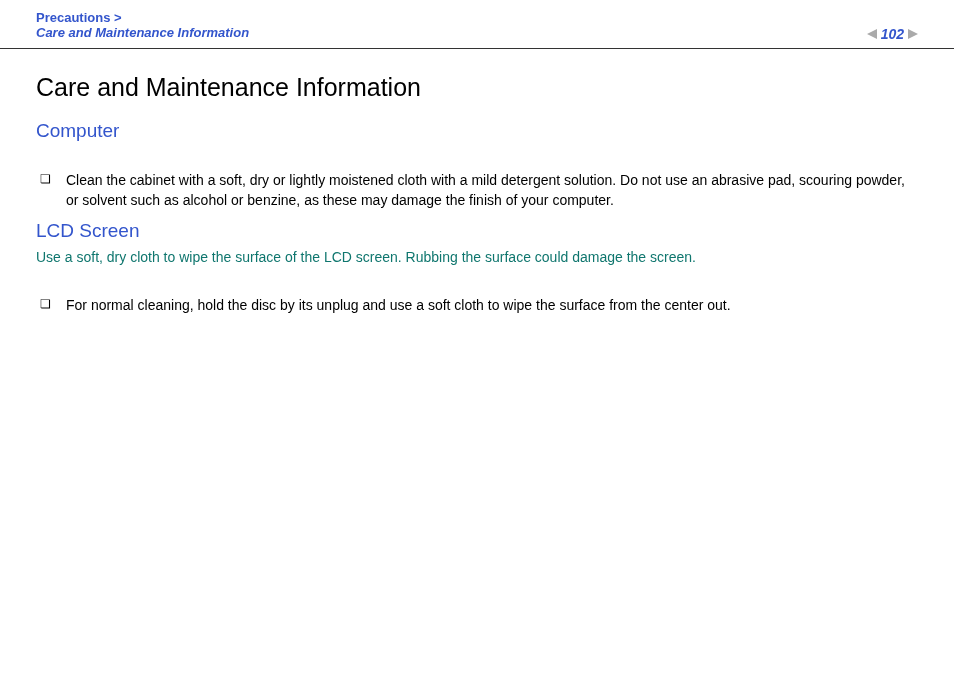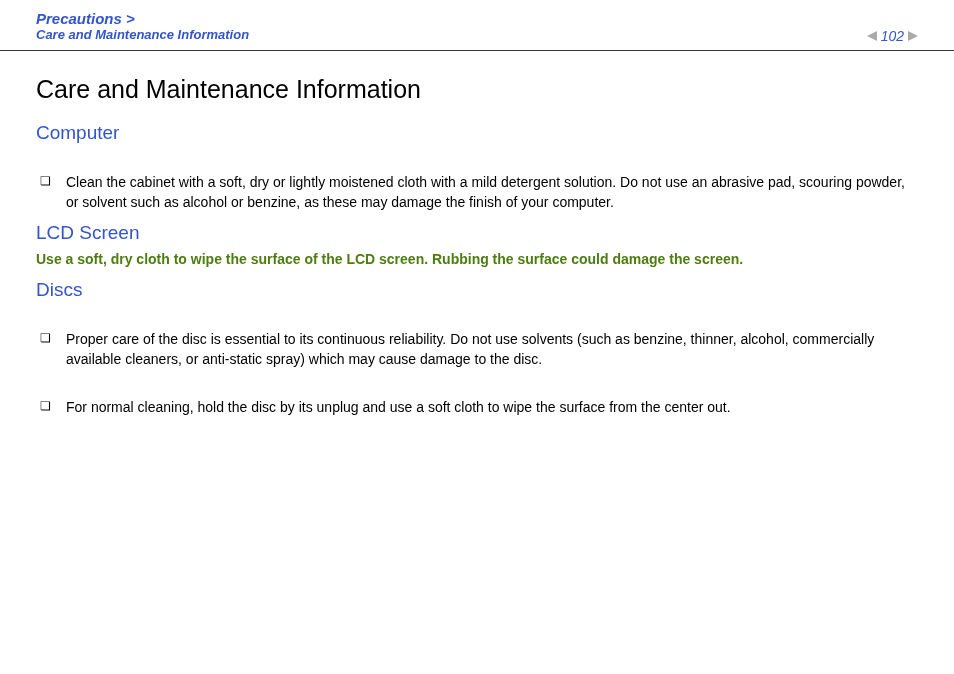--- a/index.html
+++ b/index.html
@@ -14,42 +14,41 @@
       background: #fff;
       position: relative;
     }
     .header {
       padding: 10px 36px 8px 36px;
       border-bottom: 1px solid #333;
       position: relative;
     }
     .breadcrumb-line1 {
       color: #3355cc;
-      font-size: 15px;
+      font-size: 13px;
       font-weight: bold;
-      font-style: italic;
     }
     .breadcrumb-line2 {
       color: #3355cc;
       font-size: 13px;
       font-weight: bold;
       font-style: italic;
     }
     .page-nav {
       position: absolute;
       right: 36px;
       bottom: 6px;
       display: flex;
       align-items: center;
       gap: 4px;
     }
     .page-number {
       color: #3355cc;
       font-size: 14px;
-      font-weight: normal;
+      font-weight: bold;
       font-style: italic;
     }
     .arrow-left {
       width: 0;
       height: 0;
       border-top: 5px solid transparent;
       border-bottom: 5px solid transparent;
       border-right: 10px solid #aaa;
       display: inline-block;
     }
@@ -75,24 +74,23 @@
       font-size: 19px;
       font-weight: normal;
       margin-bottom: 6px;
       margin-top: 8px;
     }
     .section-heading.first {
       margin-top: 8px;
     }
     .body-text {
       font-size: 14px;
-      color: #4d7c0f;
+      color: #0f766e;
       line-height: 1.35;
       margin-bottom: 10px;
-      font-weight: bold;
     }
     ul.bullets {
       list-style: none;
       padding-left: 0;
       margin-bottom: 4px;
     }
     ul.bullets li {
       font-size: 14px;
       color: #000;
       line-height: 1.4;
@@ -128,18 +126,16 @@
 
   <h2 class="section-heading first">Computer</h2>
   <ul class="bullets">
     <li>Clean the cabinet with a soft, dry or lightly moistened cloth with a mild detergent solution. Do not use an abrasive pad, scouring powder, or solvent such as alcohol or benzine, as these may damage the finish of your computer.</li>
   </ul>
 
   <h2 class="section-heading">LCD Screen</h2>
   <p class="body-text">Use a soft, dry cloth to wipe the surface of the LCD screen. Rubbing the surface could damage the screen.</p>
 
 
-  <h2 class="section-heading">Discs</h2>
   <ul class="bullets">
-    <li>Proper care of the disc is essential to its continuous reliability. Do not use solvents (such as benzine, thinner, alcohol, commercially available cleaners, or anti-static spray) which may cause damage to the disc.</li>
     <li>For normal cleaning, hold the disc by its unplug and use a soft cloth to wipe the surface from the center out.</li>
   </ul>
 </div>
 
 </body></html>

